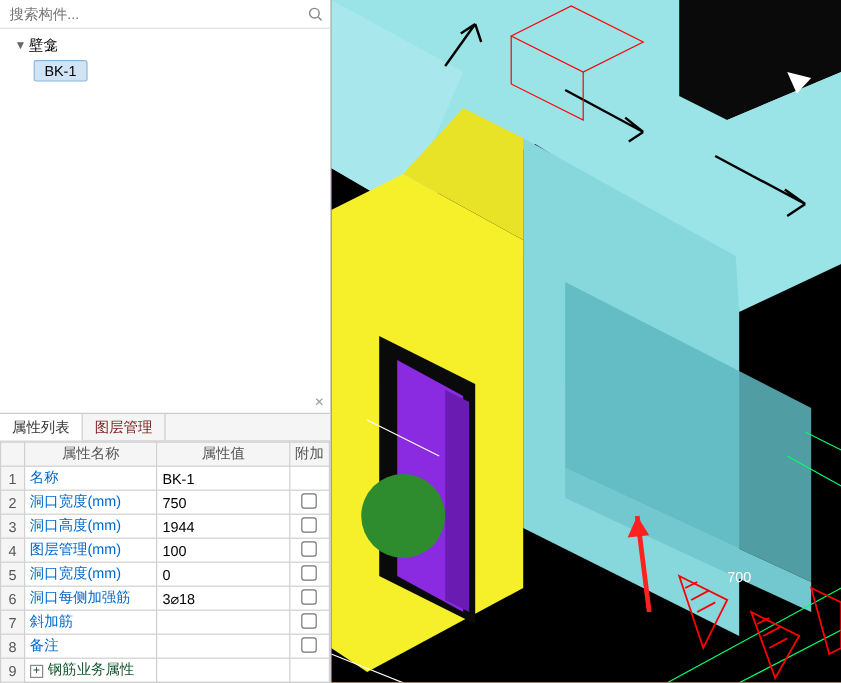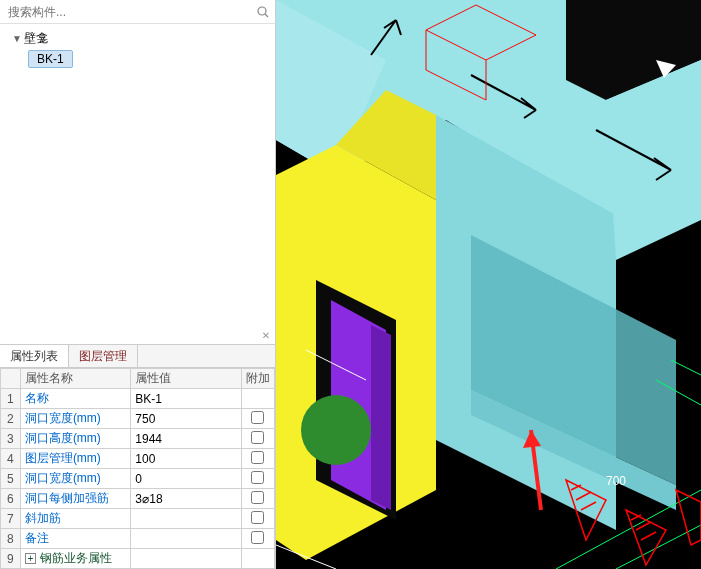--- a/index.html
+++ b/index.html
@@ -19,21 +19,21 @@
 .tree-child .node-item { display: inline-block; background: #d0e4f5; border: 1px solid #8ab8dd; padding: 1px 8px; border-radius: 2px; cursor: pointer; }
 
 .close-btn { position: absolute; bottom: 2px; right: 2px; width: 14px; height: 14px; font-size: 10px; color: #999; cursor: pointer; display: flex; align-items: center; justify-content: center; }
 
 .tabs-row { display: flex; background: #f5f5f5; border-top: 1px solid #ccc; border-bottom: 1px solid #ccc; height: 24px; }
 .tab { padding: 0 10px; height: 100%; display: flex; align-items: center; cursor: pointer; border-right: 1px solid #ccc; color: #7f1d1d; }
 .tab.active { background: #fff; color: #333; }
 
 .props-table { flex-shrink: 0; border-collapse: collapse; width: 100%; }
 .props-table th, .props-table td { border: 1px solid #d0d0d0; height: 20px; padding: 0 4px; text-align: left; font-weight: normal; }
-.props-table th { background: #f5f5f5; color: #555; }
+.props-table th { background: #f5f5f5; text-align: center; color: #555; }
 .props-table .row-num { width: 18px; text-align: center; background: #f5f5f5; color: #555; }
 .props-table .prop-name { width: 100px; color: #0066cc; cursor: pointer; }
 .props-table .prop-name.black { color: #14532d; cursor: default; }
 .props-table .prop-val { width: 100px; }
 .props-table .prop-add { width: 30px; text-align: center; }
 .props-table input[type=checkbox] { cursor: pointer; }
 .expand-btn { display: inline-block; width: 11px; height: 11px; border: 1px solid #888; text-align: center; line-height: 9px; font-size: 10px; margin-right: 4px; cursor: pointer; }
 
 .viewport { flex: 1; background: #fdba74; position: relative; overflow: hidden; }
 .viewport svg { position: absolute; top: 0; left: 0; }

